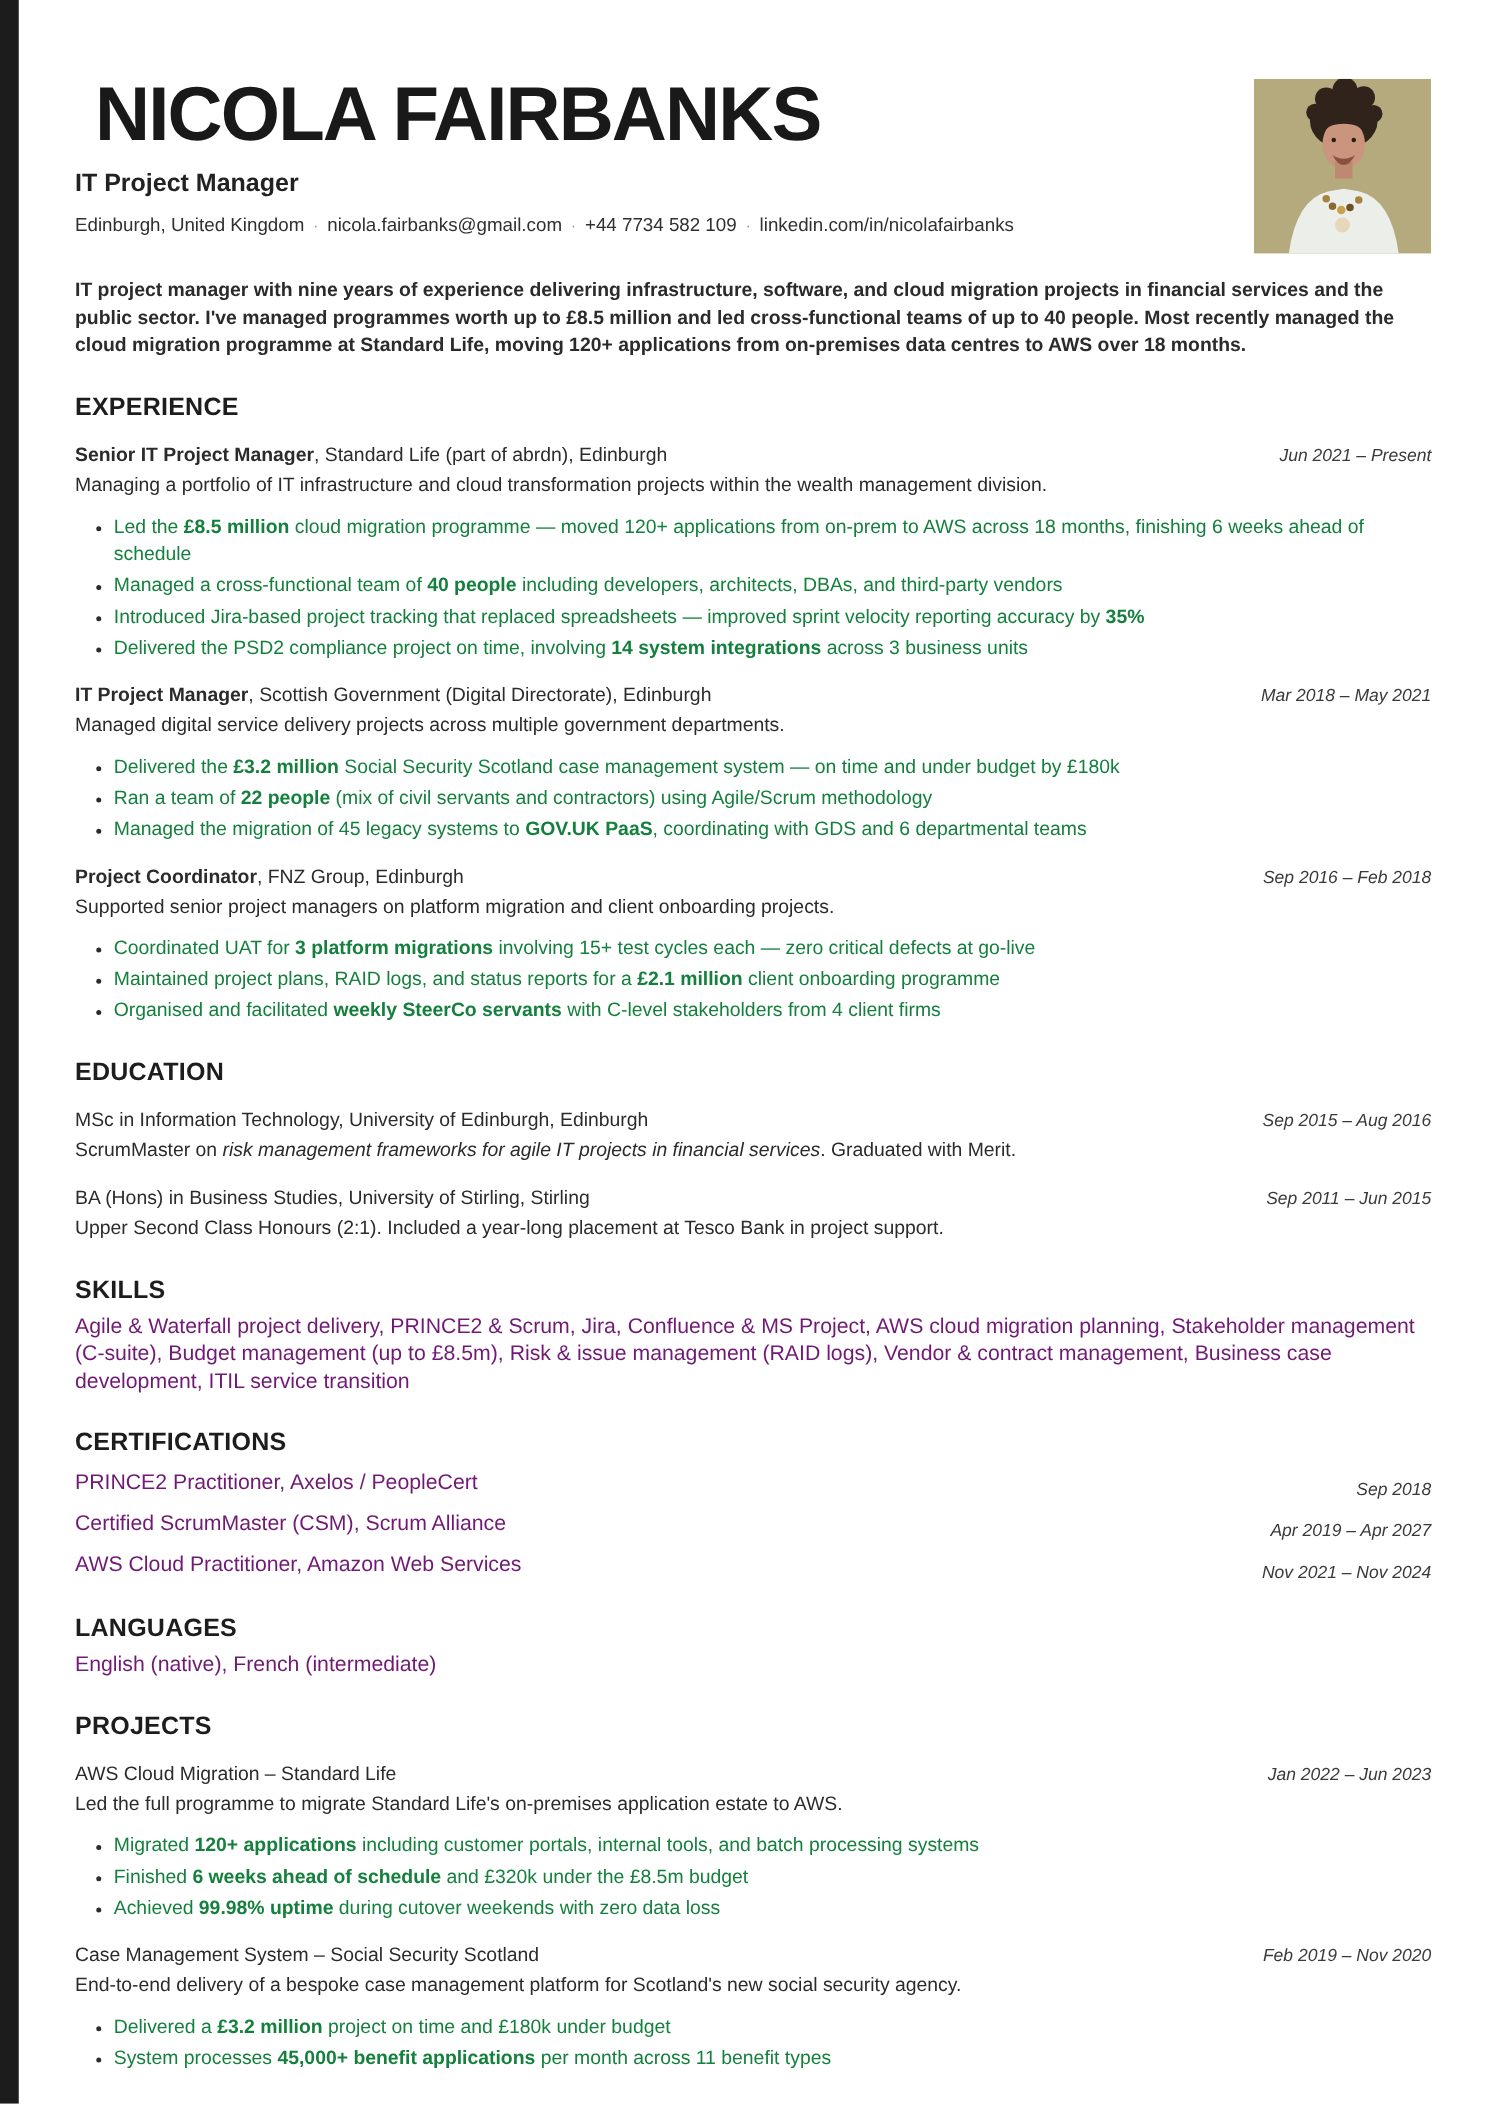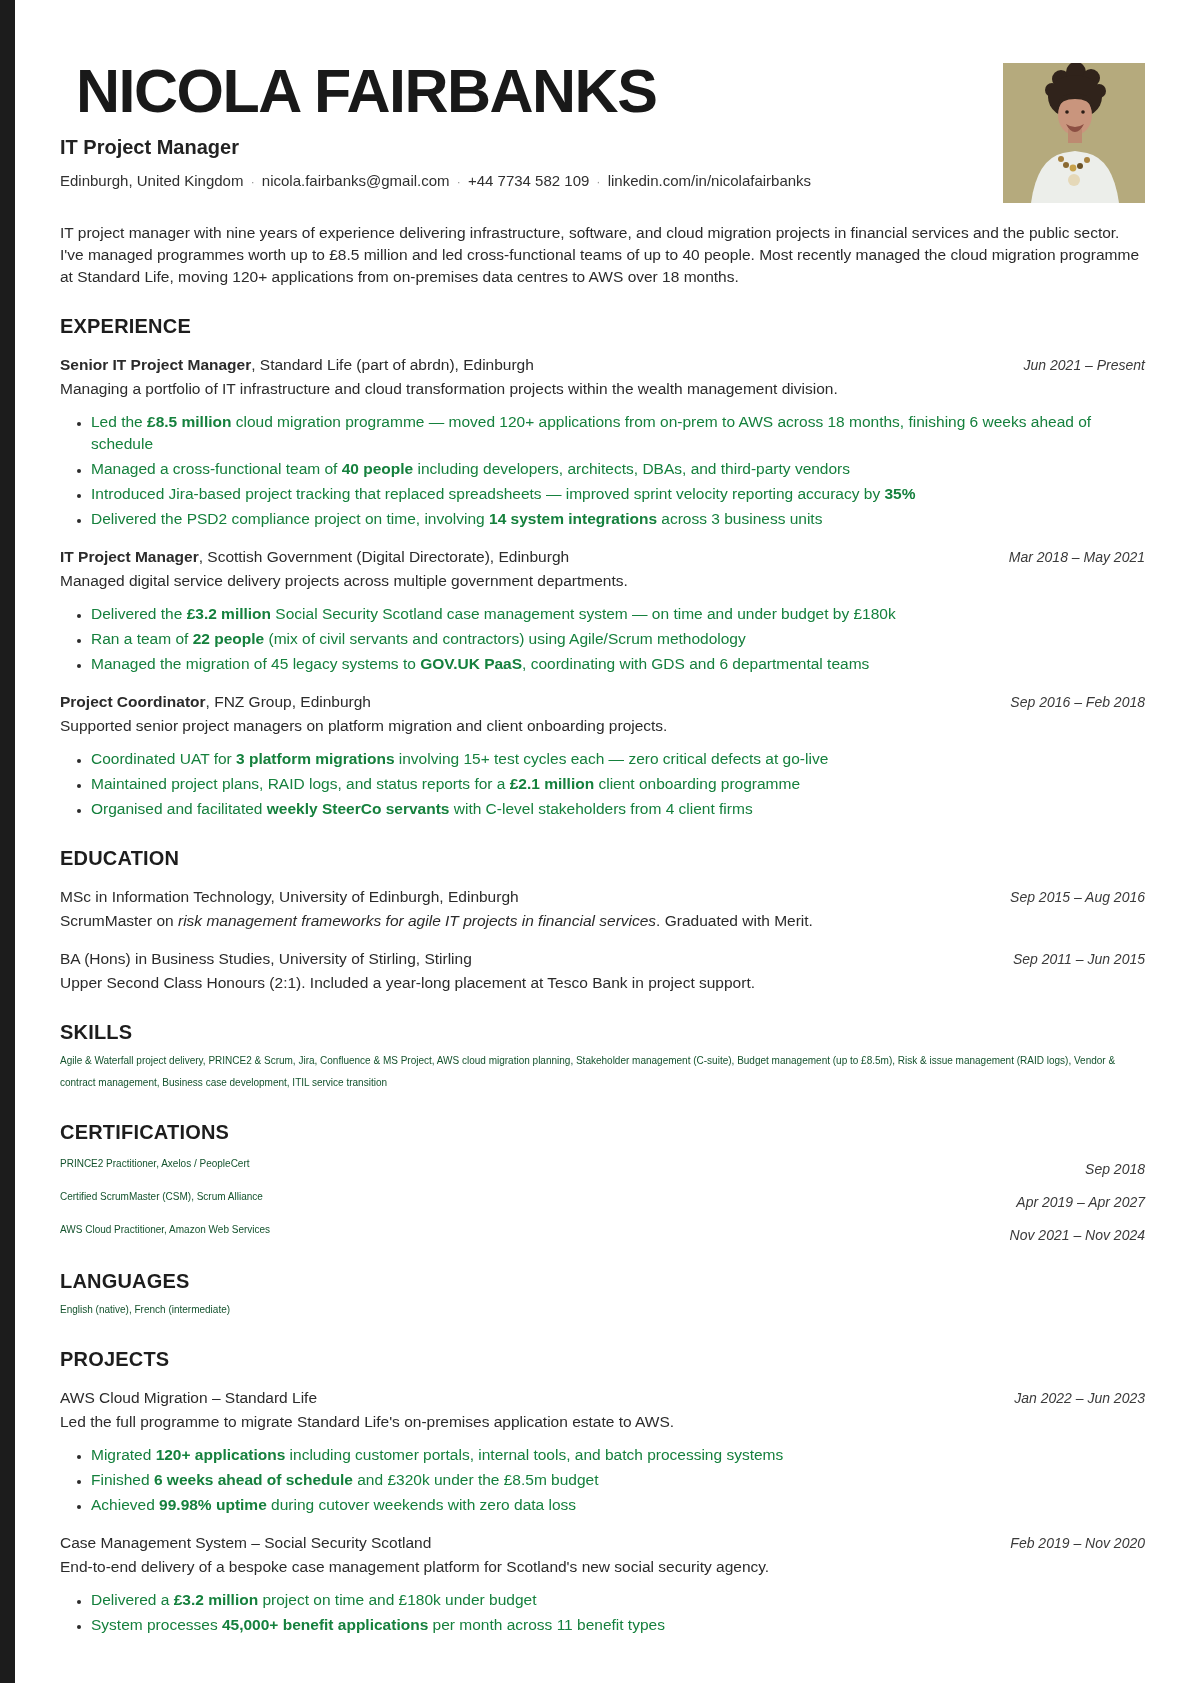--- a/index.html
+++ b/index.html
@@ -11,34 +11,34 @@
   .side-strip{position:absolute;left:0;top:0;width:15px;height:1683px;background:#1c1c1c;}
   .page{position:relative;margin-left:60px;margin-right:45px;min-height:1683px;}
   
   .name{margin:16px;padding-top:46px;font-size:61px;line-height:58px;font-weight:800;
         letter-spacing:-1.5px;color:#191919;}
   .job-title-main{margin-top:9px;font-size:20px;font-weight:700;color:#222222;}
   .contact-row{margin-top:13px;font-size:15px;color:#303030;}
   .contact-sep{color:#9a9a9a;padding:0 7px;font-size:13px;}
   .photo-wrap{position:absolute;top:47px;right:0;width:142px;height:140px;overflow:hidden;}
   
-  .summary{margin-top:33px;font-size:15.5px;line-height:22px;color:#2b2b2b;}
+  .summary{margin-top:33px;font-size:15.5px;line-height:22px;color:#2b2b2b;font-weight:bold;}
   
   .section{margin-top:27px;}
   .section-heading{font-size:20px;font-weight:700;color:#1d1d1d;letter-spacing:0.2px;margin:0 0 6px 0;}
   .entry{margin-top:16px;}
   .entry-header{display:flex;justify-content:space-between;align-items:baseline;}
   .entry-title-line{font-size:15.5px;line-height:22px;color:#2b2b2b;}
   .entry-title-line .role{font-weight:700;}
   .entry-date{font-size:14px;font-style:italic;color:#3a3a3a;white-space:nowrap;margin-left:24px;flex-shrink:0;}
   .entry-sub{font-size:15.5px;line-height:22px;color:#2b2b2b;margin-top:2px;}
   ul.bullets{margin:11px 0 0 0;padding-left:31px;}
   ul.bullets li{font-size:15.5px;line-height:22px;color:#15803d;margin-bottom:3px;}
   ul.bullets li::marker{font-size:12px;color:#2b2b2b;}
-  .plain-line{font-size:10px;line-height:22px;color:#14532d;}
+  .plain-line{font-size:17px;line-height:22px;color:#701a75;}
   .cert-row{display:flex;justify-content:space-between;align-items:flex-end;margin-top:6px;}
   .cert-row:first-of-type{margin-top:0;}
   .cert-row .plain-line{line-height:27px;}
   
   .footer{position:absolute;left:0;right:0;bottom:2px;text-align:center;
           font-size:14px;color:#3d3d3d;}
 </style>
 </head>
 <body>
 

